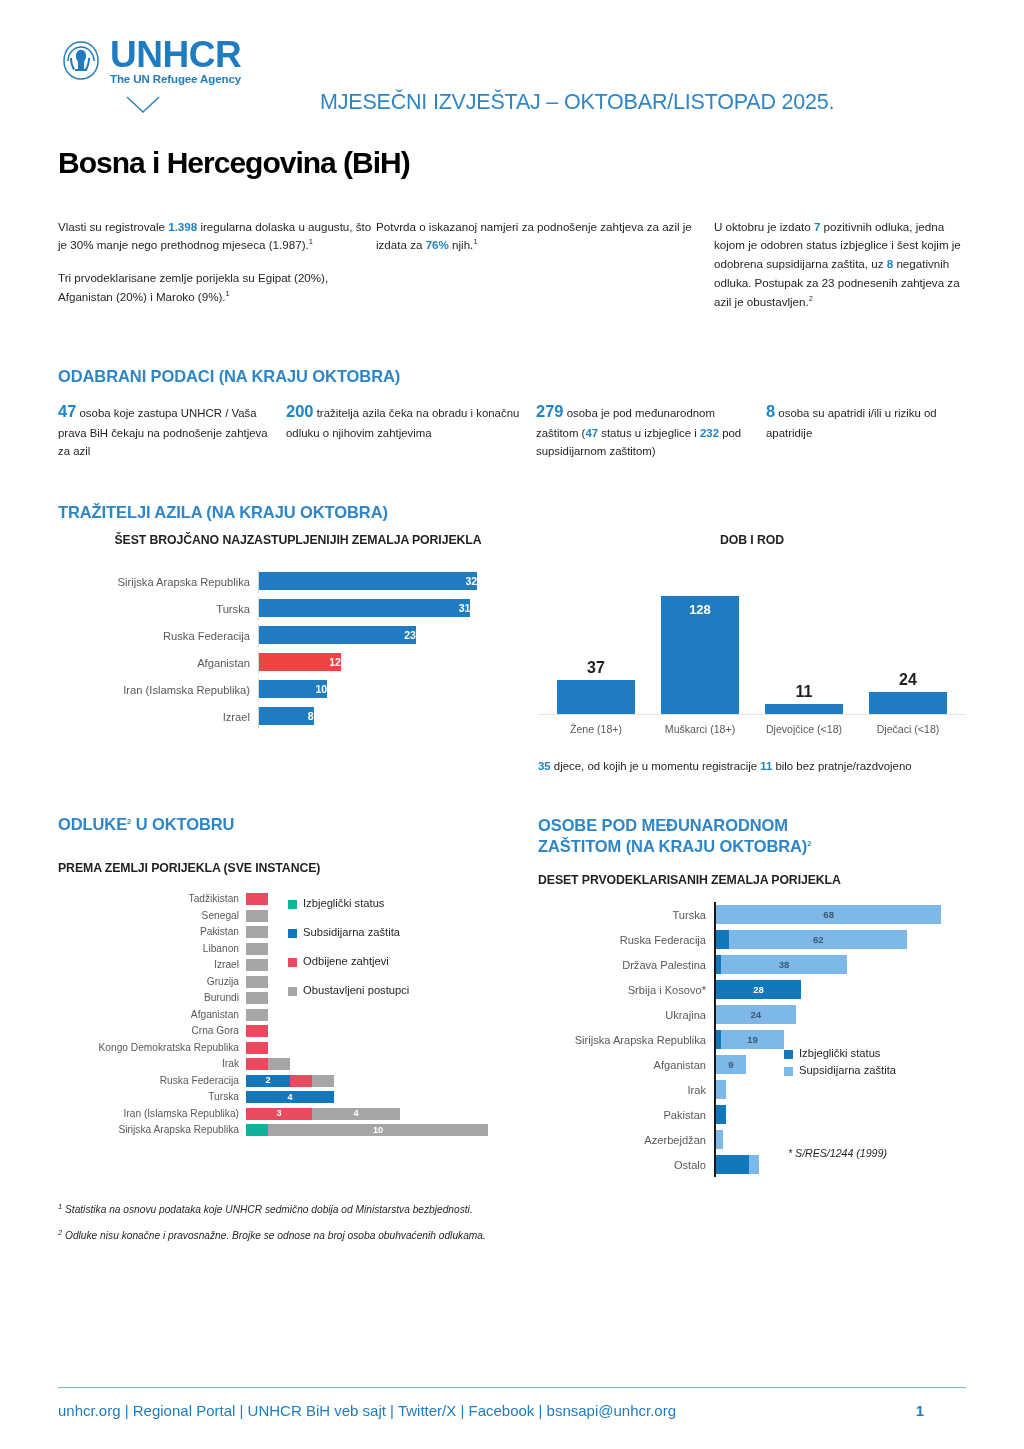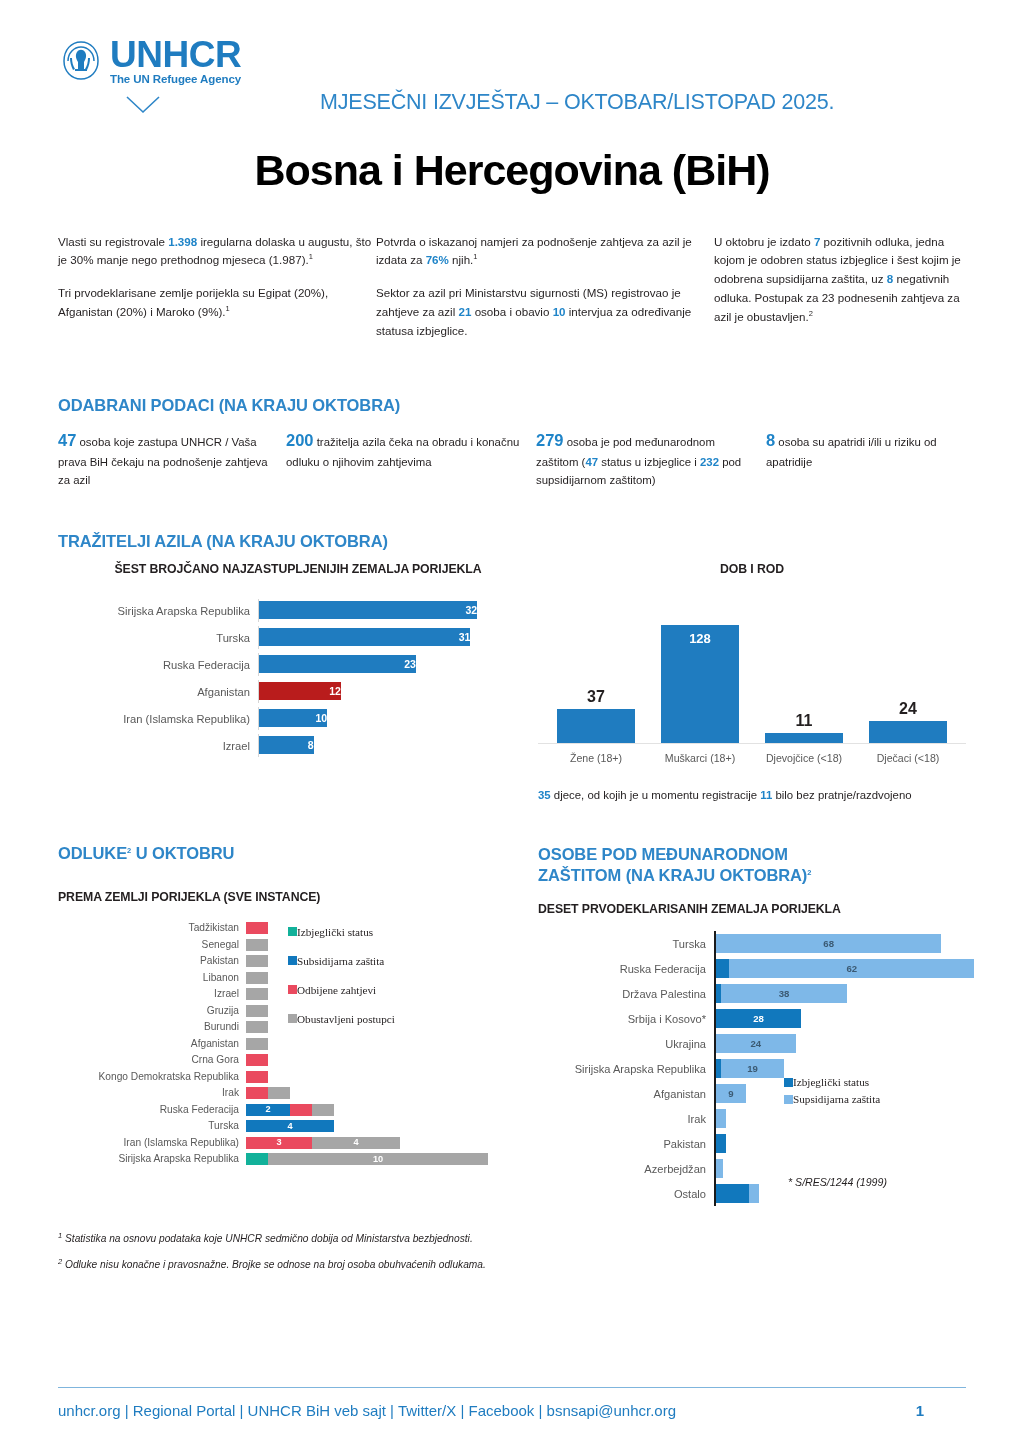--- a/index.html
+++ b/index.html
@@ -26,22 +26,22 @@
     font-size: 11.5px; font-weight: bold; color: #1f7cc0;
     letter-spacing: -0.1px; margin-top: 1px;
   }
   .logo-chev { margin: 10px 0 0 68px; }
   .report-title {
     margin-top: 54px; margin-left: 12px;
     font-size: 21.5px; color: #2e86c8; letter-spacing: -0.2px;
     white-space: nowrap;
   }
   .country-title {
-    margin-top: 28px; font-size: 43px; font-weight: bold;
-    letter-spacing: -1px; color: #000; text-align: center;
+    margin-top: 28px; font-size: 30px; font-weight: bold;
+    letter-spacing: -1px; color: #000;
   }
 
   
   .intro { display: flex; margin-top: 38px; gap: 0; }
   .intro-col { font-size: 11.6px; line-height: 1.62; }
   .intro-col.c1 { width: 318px; flex: 0 0 318px; }
   .intro-col.c2 { width: 330px; flex: 0 0 330px; }
   .intro-col.c3 { width: 260px; flex: 0 0 260px; padding-left: 8px; }
   .intro-col p + p { margin-top: 14px; }
   .num { color: #1f84c8; font-weight: bold; }
@@ -112,21 +112,21 @@
 
   
   .stk-chart { margin-top: 14px; position: relative; }
   .stk-row { display: flex; align-items: center; height: 16.5px; }
   .stk-label { width: 188px; flex: 0 0 188px; text-align: right; padding-right: 7px;
     font-size: 10.2px; color: #595959; white-space: nowrap; line-height: 1; }
   .stk-track { flex: 1 1 auto; height: 100%; display: flex; align-items: center; }
   .stk-seg { height: 12px; display: flex; align-items: center; justify-content: center; }
   .stk-seg span { font-size: 9.2px; font-weight: bold; color: #fff; line-height: 1; }
   .stk-legend { position: absolute; left: 230px; top: 6px; }
-  .lg-item { display: flex; align-items: center; margin-bottom: 17px; font-family: Liberation Serif, serif; }
+  .lg-item { display: flex; align-items: flex-end; gap: 6px; margin-bottom: 17px; }
   .lg-sw { width: 9px; height: 9px; flex: 0 0 9px; }
   .lg-tx { font-size: 11.2px; color: #231f20; white-space: nowrap; }
 
   
   .prot-chart { margin-top: 14px; position: relative; }
   .prot-row { display: flex; align-items: center; height: 25px; }
   .prot-label { width: 176px; flex: 0 0 176px; text-align: right; padding-right: 8px;
     font-size: 11.1px; color: #595959; white-space: nowrap; }
   .prot-track { flex: 1 1 auto; height: 100%; display: flex; align-items: center;
     border-left: 2px solid #1a1a1a; }
@@ -186,21 +186,20 @@
 
   <div class="country-title">Bosna i Hercegovina (BiH)</div>
 
   <div class="intro">
     <div class="intro-col c1" id="intro1">
         <p><span>Vlasti su registrovale </span><span class="num">1.398</span><span> iregularna dolaska u augustu, što je 30% manje nego prethodnog mjeseca (1.987).</span><sup>1</sup></p>
         <p><span>Tri prvodeklarisane zemlje porijekla su Egipat (20%), Afganistan (20%) i Maroko (9%).</span><sup>1</sup></p>
       </div>
     <div class="intro-col c2" id="intro2">
         <p><span>Potvrda o iskazanoj namjeri za podnošenje zahtjeva za azil je izdata za </span><span class="num">76%</span><span> njih.</span><sup>1</sup></p>
-        <p><span>Sektor za azil pri Ministarstvu sigurnosti (MS) registrovao je zahtjeve za azil </span><span class="num">21</span><span> osoba i obavio </span><span class="num">10</span><span> intervjua za određivanje statusa izbjeglice.</span></p>
       </div>
     <div class="intro-col c3" id="intro3">
         <p><span>U oktobru je izdato </span><span class="num">7</span><span> pozitivnih odluka, jedna kojom je odobren status izbjeglice i šest kojim je odobrena supsidijarna zaštita, uz </span><span class="num">8</span><span> negativnih odluka. Postupak za 23 podnesenih zahtjeva za azil je obustavljen.</span><sup>2</sup></p>
       </div>
   </div>
 
   <div class="selected">
     <div class="sec-head">ODABRANI PODACI (NA KRAJU OKTOBRA)</div>
     <div class="sel-row">
       <div class="sel-item i1">
@@ -244,21 +243,21 @@
               <div class="hbar-label">Ruska Federacija</div>
               <div class="hbar-track">
                 <div class="hbar-fill" style="width: 156.818px; background: rgb(31, 124, 192);">
                   <span class="hbar-val">23</span>
                 </div>
               </div>
             </div>
             <div class="hbar-row">
               <div class="hbar-label">Afganistan</div>
               <div class="hbar-track">
-                <div class="hbar-fill" style="width: 81.8182px; background: #b91c1c;">
+                <div class="hbar-fill" style="width: 81.8182px; background: #ef4444;">
                   <span class="hbar-val">12</span>
                 </div>
               </div>
             </div>
             <div class="hbar-row">
               <div class="hbar-label">Iran (Islamska Republika)</div>
               <div class="hbar-track">
                 <div class="hbar-fill" style="width: 68.1818px; background: rgb(31, 124, 192);">
                   <span class="hbar-val">10</span>
                 </div>
@@ -452,21 +451,21 @@
                 <div class="prot-track">
                   <div class="prot-seg" style="width: 225.371px; background: rgb(126, 184, 232);">
                     <span class="prot-val" style="color: rgb(59, 90, 115);">68</span>
                   </div>
                 </div>
               </div>
               <div class="prot-row">
                 <div class="prot-label">Ruska Federacija</div>
                 <div class="prot-track">
                   <div class="prot-seg" style="width: 13.2571px; background: rgb(17, 120, 189);"></div>
-                  <div class="prot-seg" style="width: 245px; background: rgb(126, 184, 232);">
+                  <div class="prot-seg" style="width: 178px; background: rgb(126, 184, 232);">
                     <span class="prot-val" style="color: rgb(59, 90, 115);">62</span>
                   </div>
                 </div>
               </div>
               <div class="prot-row">
                 <div class="prot-label">Država Palestina</div>
                 <div class="prot-track">
                   <div class="prot-seg" style="width: 5px; background: rgb(17, 120, 189);"></div>
                   <div class="prot-seg" style="width: 125.943px; background: rgb(126, 184, 232);">
                     <span class="prot-val" style="color: rgb(59, 90, 115);">38</span>

